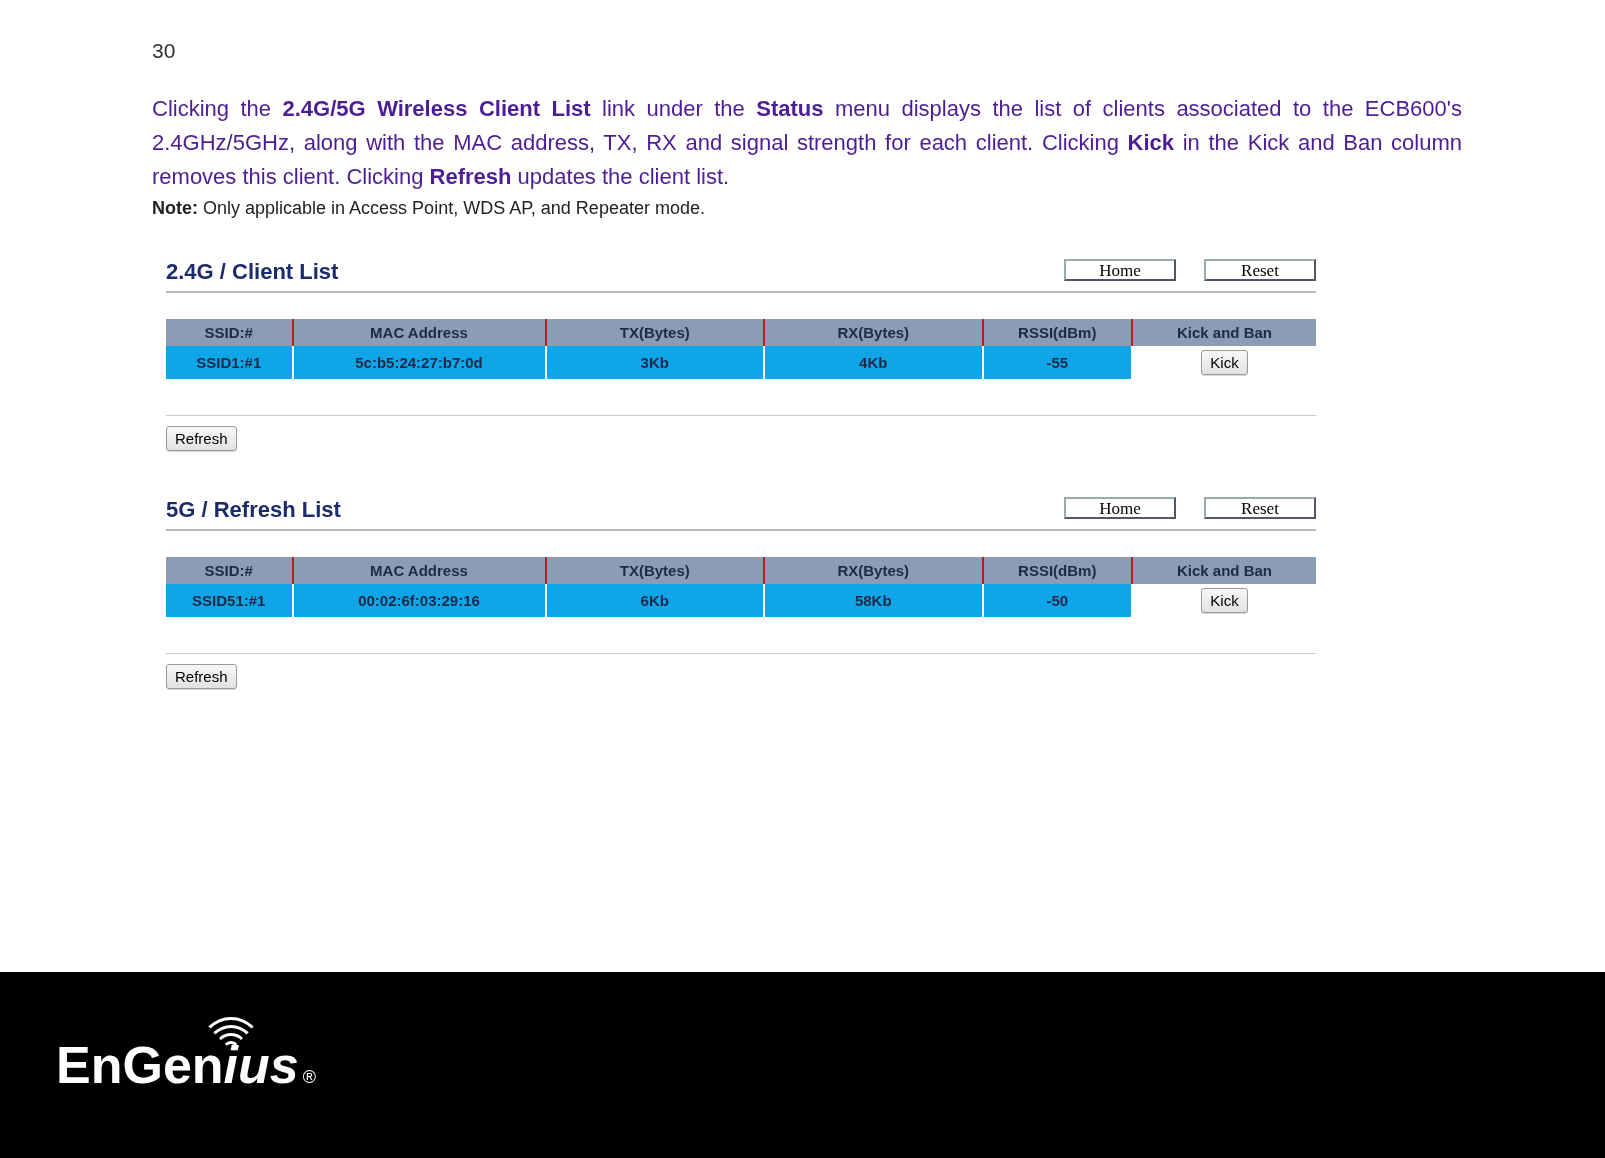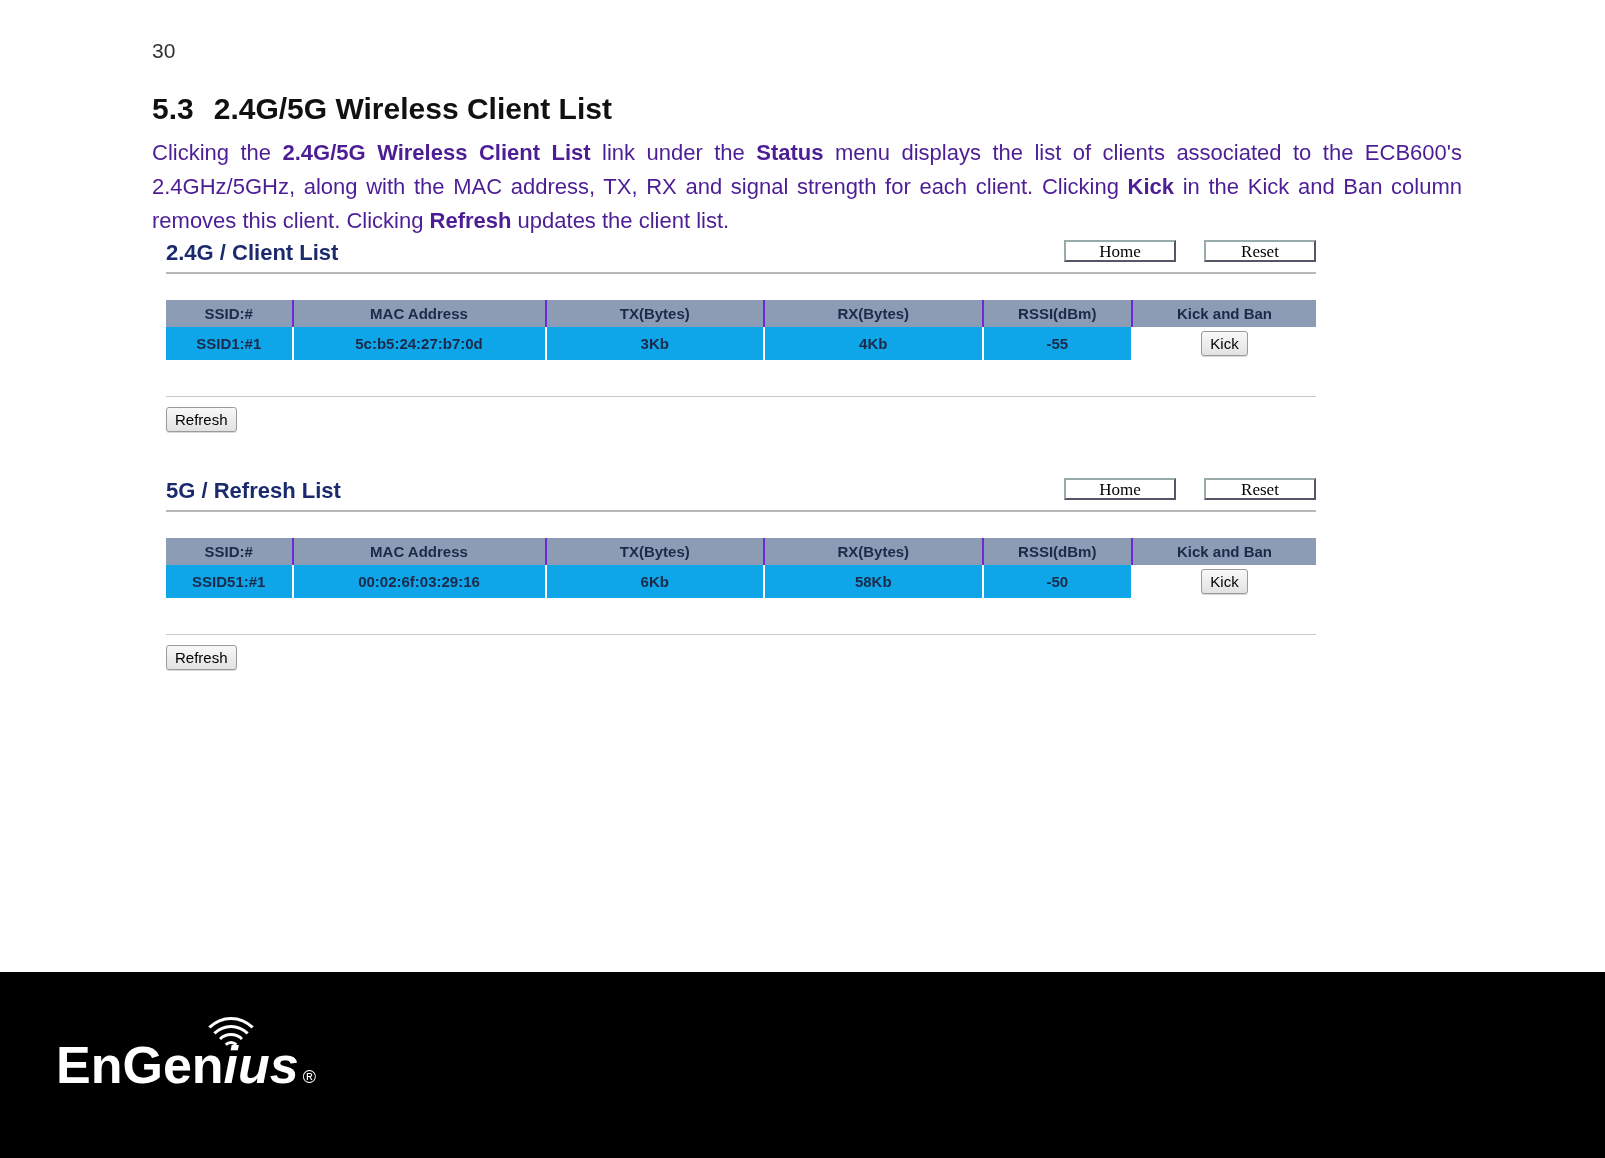--- a/index.html
+++ b/index.html
@@ -89,21 +89,21 @@
       border-collapse: collapse;
       font-family: Arial, sans-serif;
     }
     .client-table th {
       background: #8d9cb5;
       color: #1c2a4a;
       font-weight: 700;
       font-size: 15px;
       padding: 5px 4px;
       text-align: center;
-      border-right: 2px solid #6d28d9;
+      border-right: 2px solid #b91c1c;
     }
     .client-table th:last-child { border-right: none; }
     .client-table td {
       background: #0ea5e9;
       color: #1c2a4a;
       font-weight: 700;
       font-size: 15px;
       padding: 6px 0;
       text-align: center;
       border-right: 2px solid #fff;
@@ -165,28 +165,28 @@
     .arc3{ width:50px; height:26px; bottom:0; }
     .arc4{ width:64px; height:34px; bottom:0; }
   </style>
 </head>
 <body>
 
 <div class="page-num">30</div>
 
 <div class="content">
 
-  <h2 class="section-heading">
-    <span class="section-num">5.3</span><span>2.4G/5G Wireless Client List</span>
-  </h2>
 
   <p class="body-text">
     <span>Clicking the </span><span class="b">2.4G/5G Wireless Client List</span><span> link under the </span><span class="b">Status</span><span> menu displays the list of clients associated to the ECB600's 2.4GHz/5GHz, along with the MAC address, TX, RX and signal strength for each client. Clicking </span><span class="b">Kick</span><span> in the Kick and Ban column removes this client. Clicking </span><span class="b">Refresh</span><span> updates the client list.</span>
   </p>
 
+  <p class="note-text">
+    <span class="b">Note:</span><span> Only applicable in Access Point, WDS AP, and Repeater mode.</span>
+  </p>
 
   <div class="panel">
     <div class="panel-header-row">
       <div class="panel-title">2.4G / Client List</div>
       <div class="btn-group">
         <button class="hdr-btn">Home</button>
         <button class="hdr-btn">Reset</button>
       </div>
     </div>
     <div class="hr"></div>

